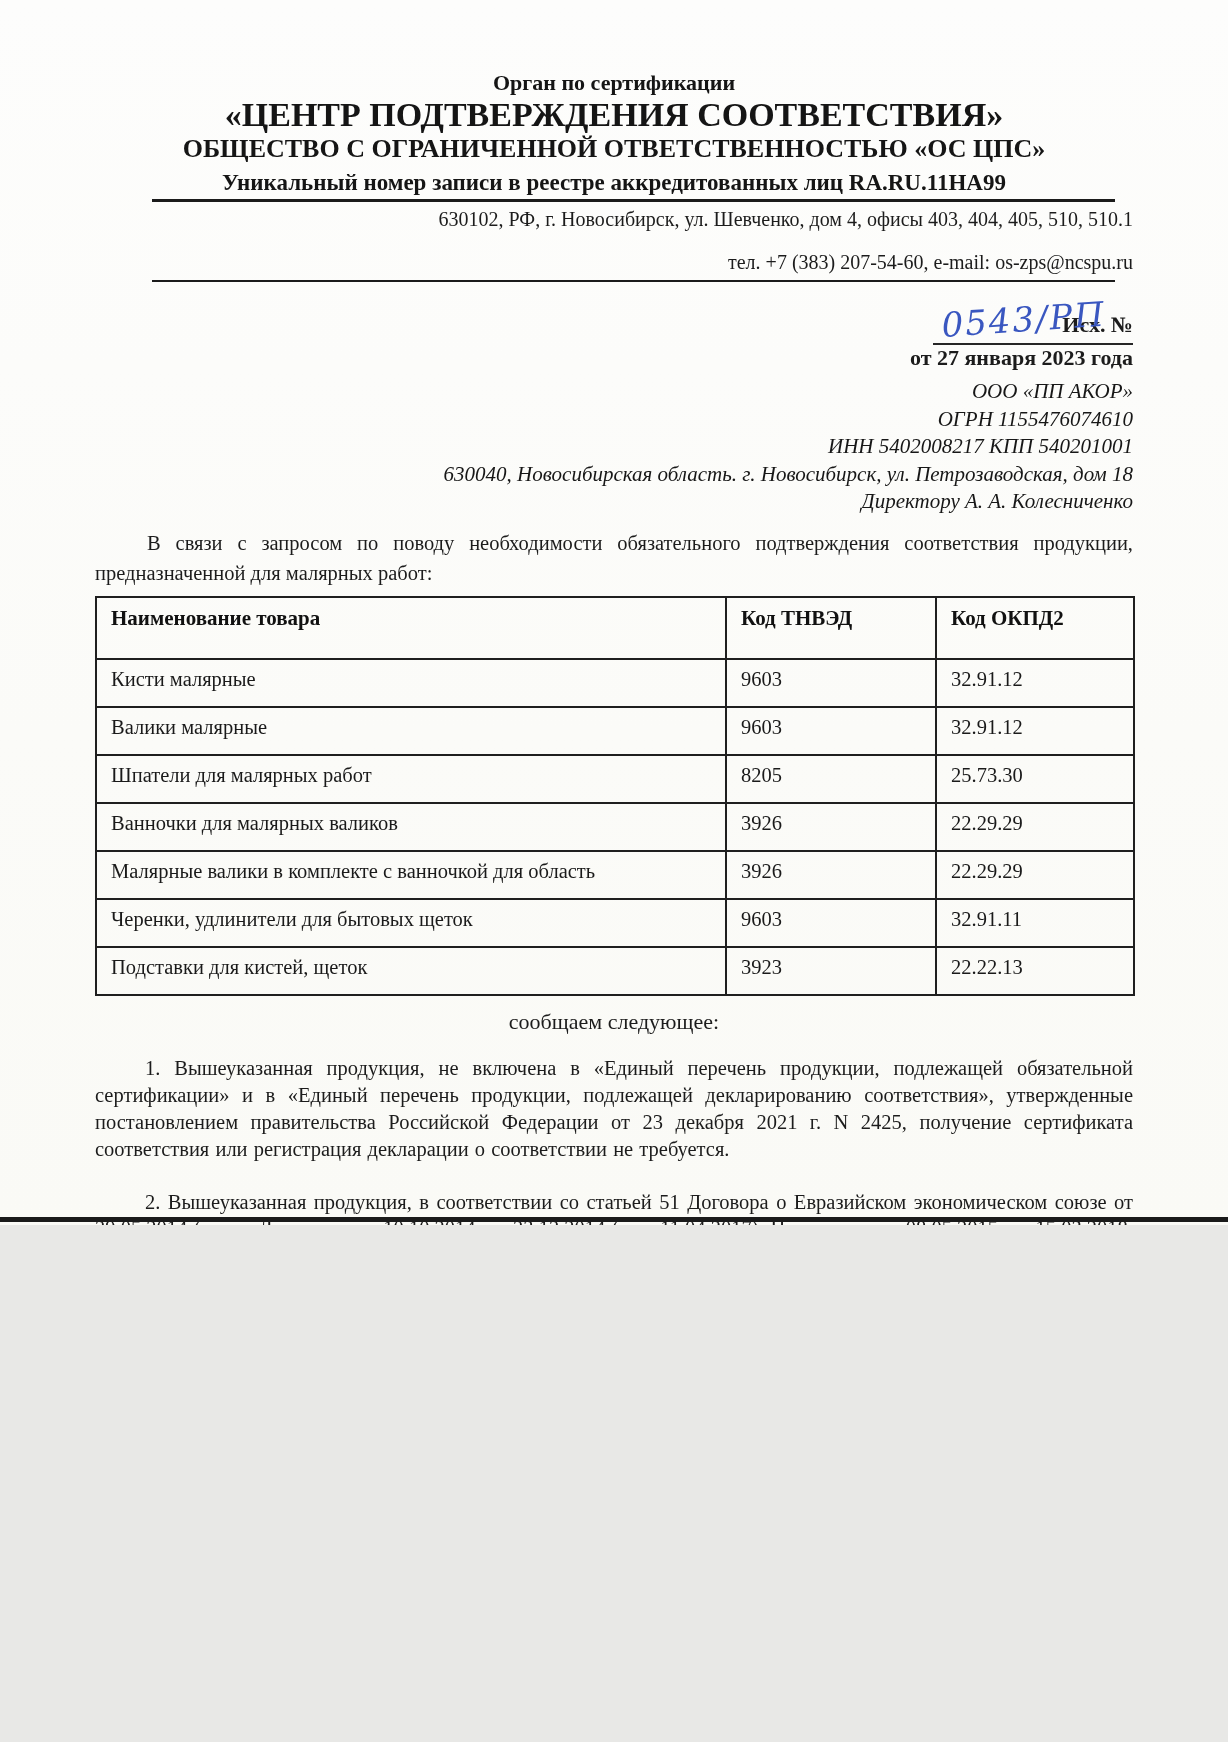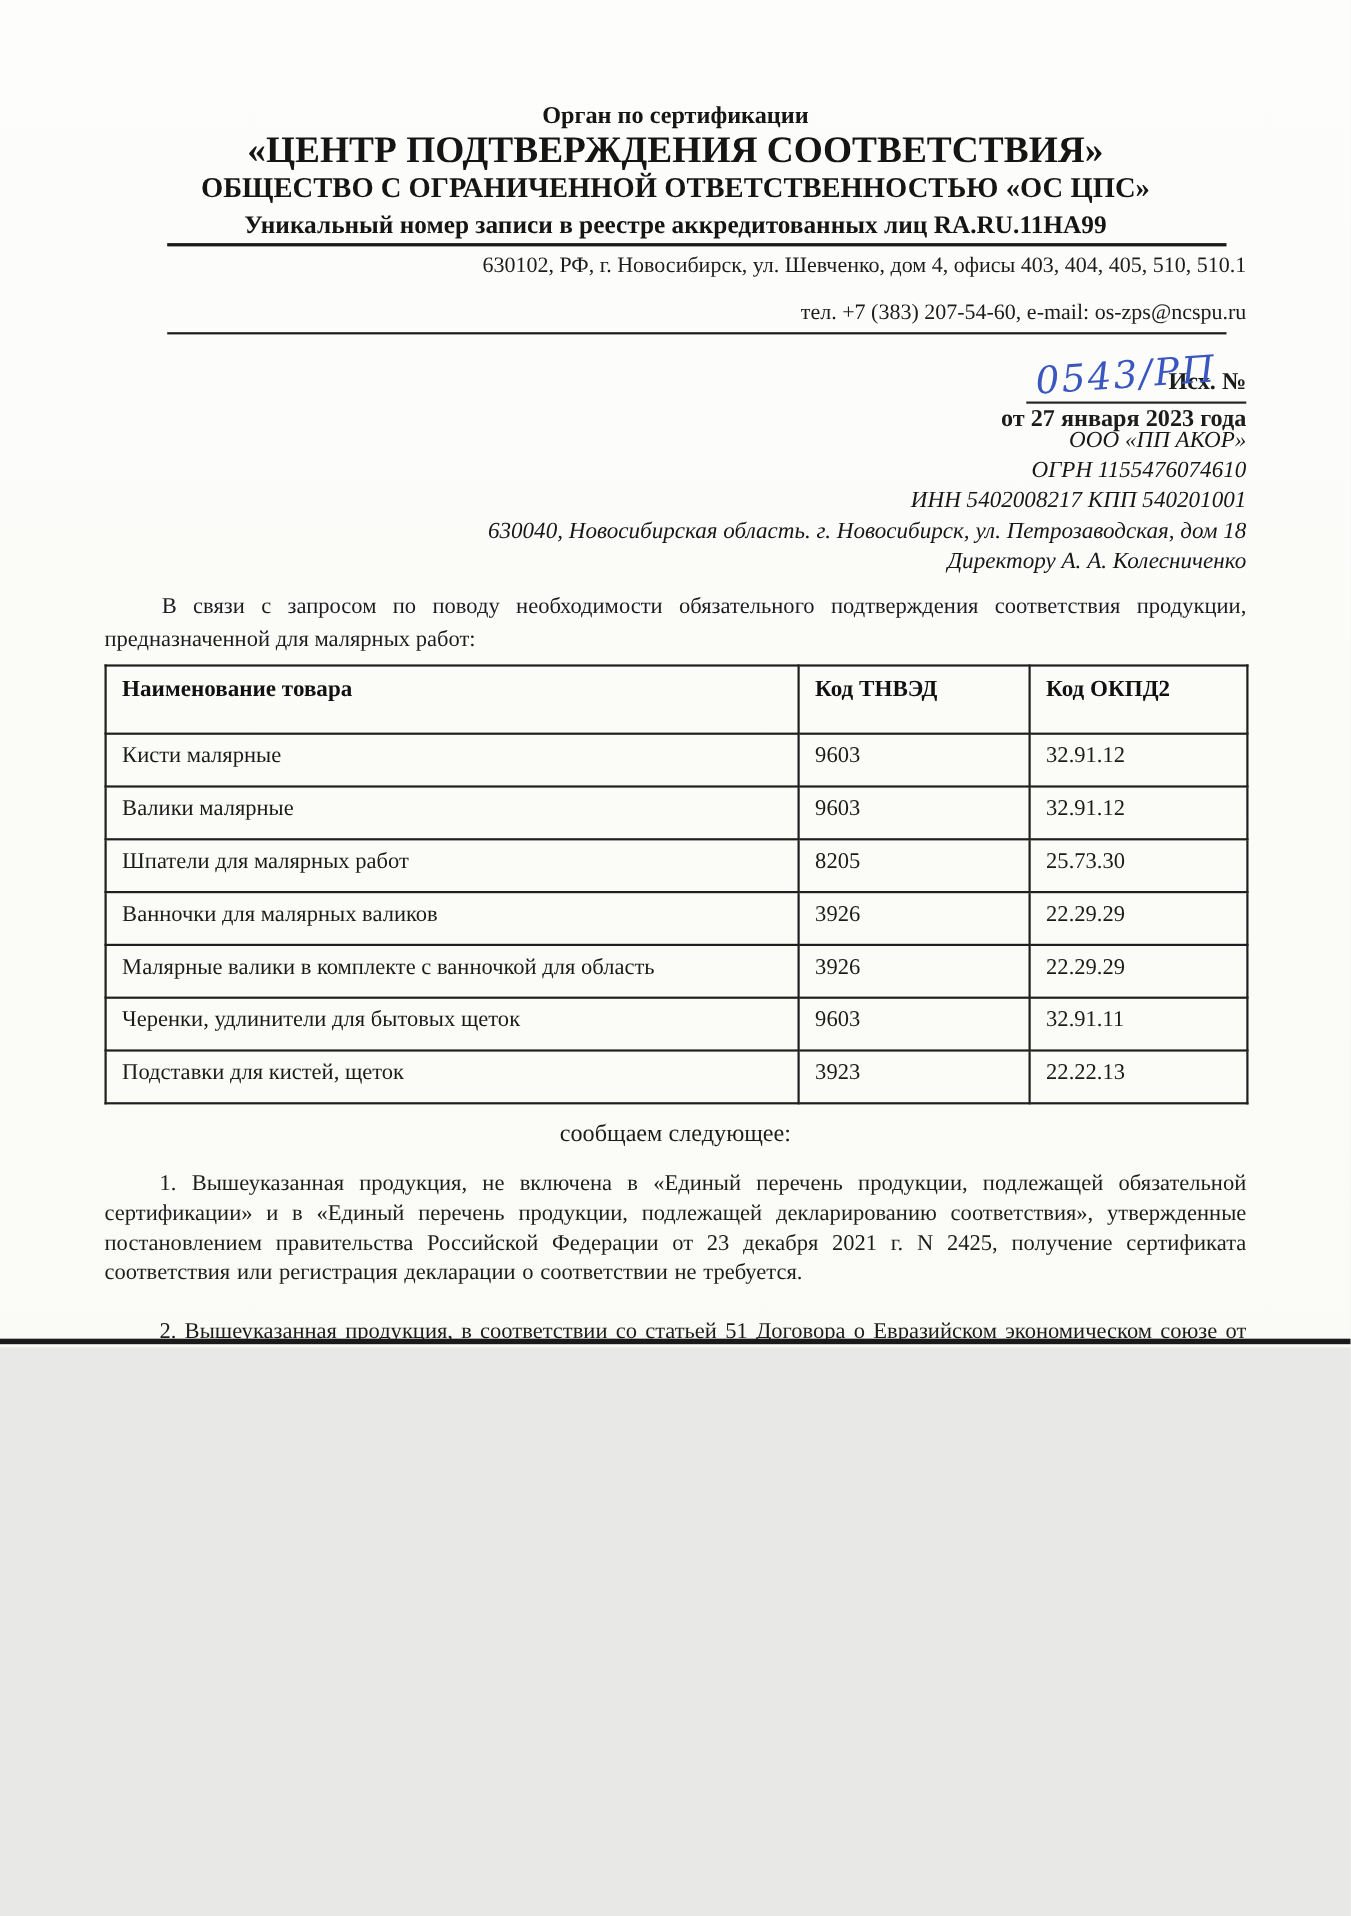--- a/index.html
+++ b/index.html
@@ -6,21 +6,21 @@
   body{background:#e8e8e6;}
   .page{
     position:relative;
     width:1228px;height:1225px;
     margin:0 auto;
     background:linear-gradient(180deg,#fdfdfc 0%,#fbfbf8 60%,#fafaf6 100%);
     font-family:"Liberation Serif","DejaVu Serif",serif;
     color:#1c1c1c;
     overflow:hidden;
     box-sizing:border-box;
-    padding:90px 95px 0 95px;
+    padding:68px 95px 0 95px;
   }
   
   .letterhead{text-align:center;font-weight:bold;color:#151515;}
   .lh1{font-size:22px;line-height:30px;}
   .lh2{font-size:34px;line-height:34px;}
   .lh3{font-size:26px;line-height:34px;}
   .lh4{font-size:23px;line-height:33px;}
   .rule{height:2.5px;background:#1b1b1b;width:963px;margin:0 auto 0 57px;}
   .addr-block{text-align:right;}
   .addr-line{font-size:20px;line-height:27px;margin-top:16px;}
@@ -35,21 +35,21 @@
   }
   .handwritten{
     position:absolute;left:10px;bottom:-2px;
     font-style:italic;font-size:34px;letter-spacing:2px;
     color:#3a57c0;transform:rotate(-4deg);transform-origin:left bottom;
     font-family:"DejaVu Serif","Liberation Serif",serif;
     white-space:nowrap;
   }
   .outgoing-date{font-weight:bold;font-size:22px;padding-bottom:5px;margin-left:4px;}
   
-  .recipient{margin-top:6px;text-align:right;font-style:italic;font-size:21px;line-height:27.5px;color:#171717;}
+  .recipient{margin-top:20px;text-align:right;font-style:italic;font-size:21px;line-height:27.5px;color:#171717;}
   
   .intro{margin:12px 0 0 0;font-size:20.5px;line-height:30px;text-align:justify;text-indent:52px;}
   .para{margin:0;font-size:20.5px;line-height:26px;text-align:justify;text-indent:50px;word-spacing:1px;}
   .para.p1{margin-top:20px;line-height:27px;}
   .para.p2{margin-top:26px;}
   .after-table{margin-top:12px;text-align:center;font-size:22px;line-height:27px;}
   
   table.codes{border-collapse:collapse;width:1038px;margin-top:8px;table-layout:fixed;border-radius:19px;}
   table.codes td,table.codes th{
     border:2px solid #1f1f1f;

